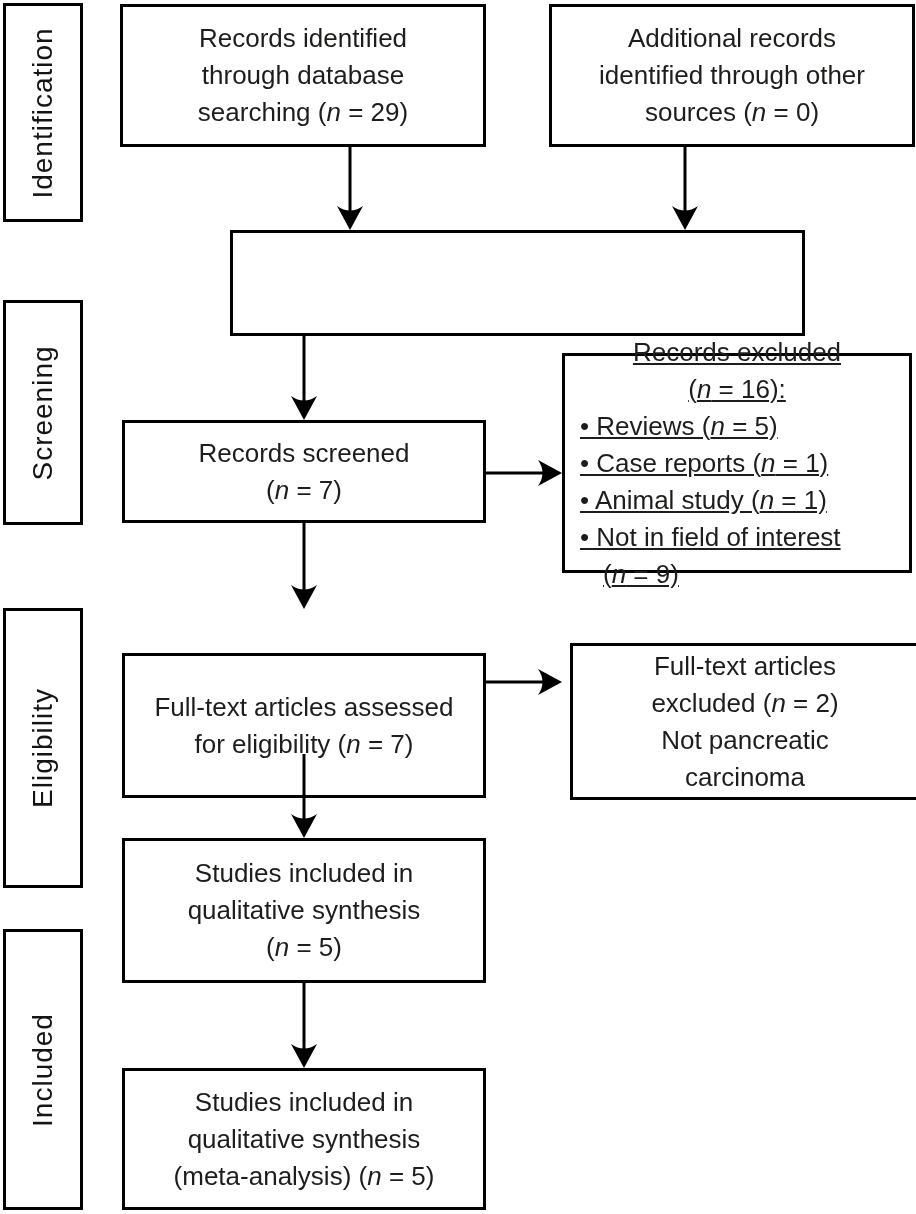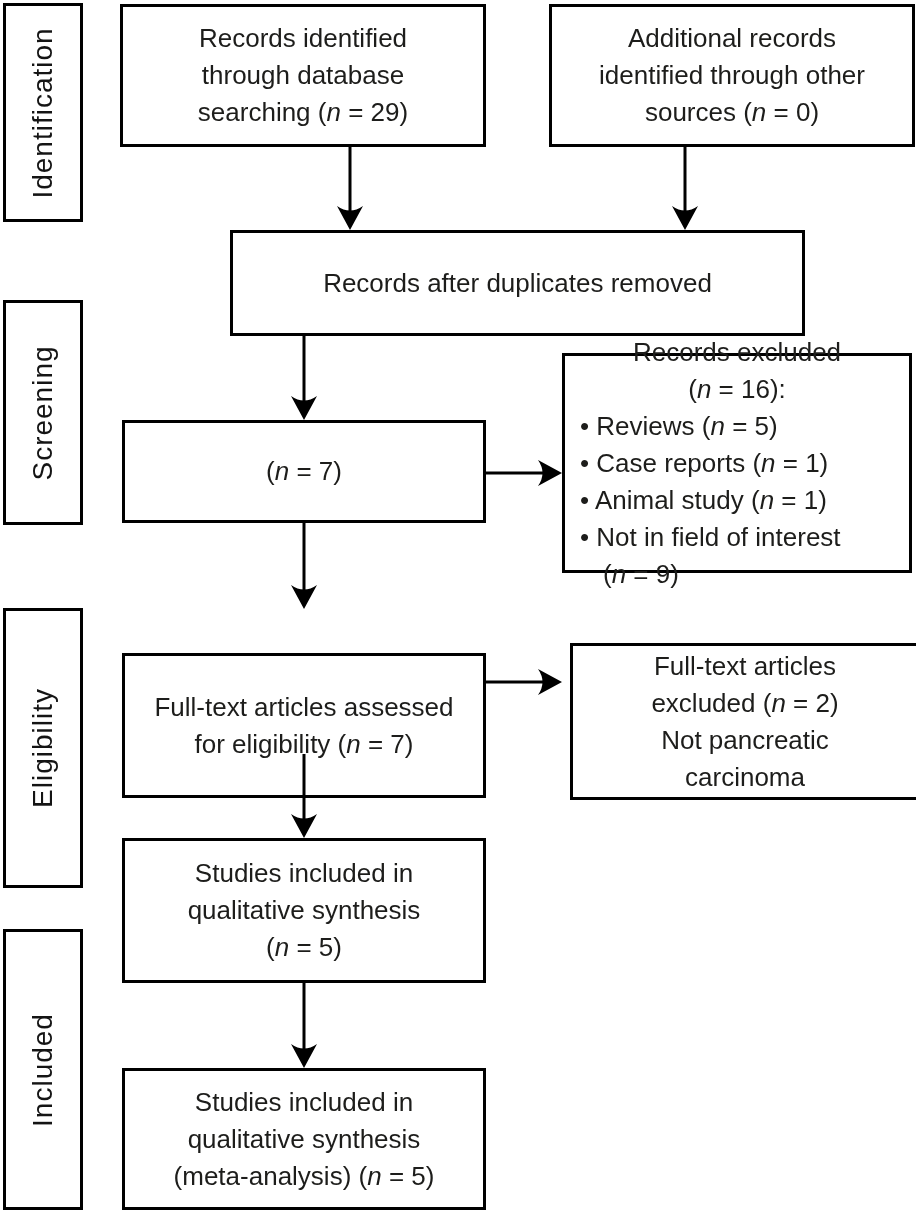--- a/index.html
+++ b/index.html
@@ -93,28 +93,28 @@
       <div class="line a-c">searching (<i>n</i> = 29)</div>
     </div>
 
   <div class="fbox" style="left:549px;top:4px;width:366px;height:143px;">
       <div class="line a-c">Additional records</div>
       <div class="line a-c">identified through other</div>
       <div class="line a-c">sources (<i>n</i> = 0)</div>
     </div>
 
   <div class="fbox" style="left:230px;top:230px;width:575px;height:106px;">
-      <div class="line a-c">Records after duplicates removed</div>
     </div>
 
   <div class="fbox" style="left:122px;top:420px;width:364px;height:103px;">
+      <div class="line a-c">Records screened</div>
       <div class="line a-c">(<i>n</i> = 7)</div>
     </div>
 
-  <div class="fbox" style="left:562px;top:353px;width:350px;height:220px;">
+  <div class="fbox" style="left:562px;top:353px;width:350px;height:220px;text-decoration:underline;">
       <div class="line a-c">Records excluded</div>
       <div class="line a-c">(<i>n</i> = 16):</div>
       <div class="line a-b">• Reviews (<i>n</i> = 5)</div>
       <div class="line a-b">• Case reports (<i>n</i> = 1)</div>
       <div class="line a-b">• Animal study (<i>n</i> = 1)</div>
       <div class="line a-b">• Not in field of interest</div>
       <div class="line a-bc">(<i>n</i> = 9)</div>
     </div>
 
   <div class="fbox" style="left:122px;top:609px;width:364px;height:145px;margin-top:44px;">

